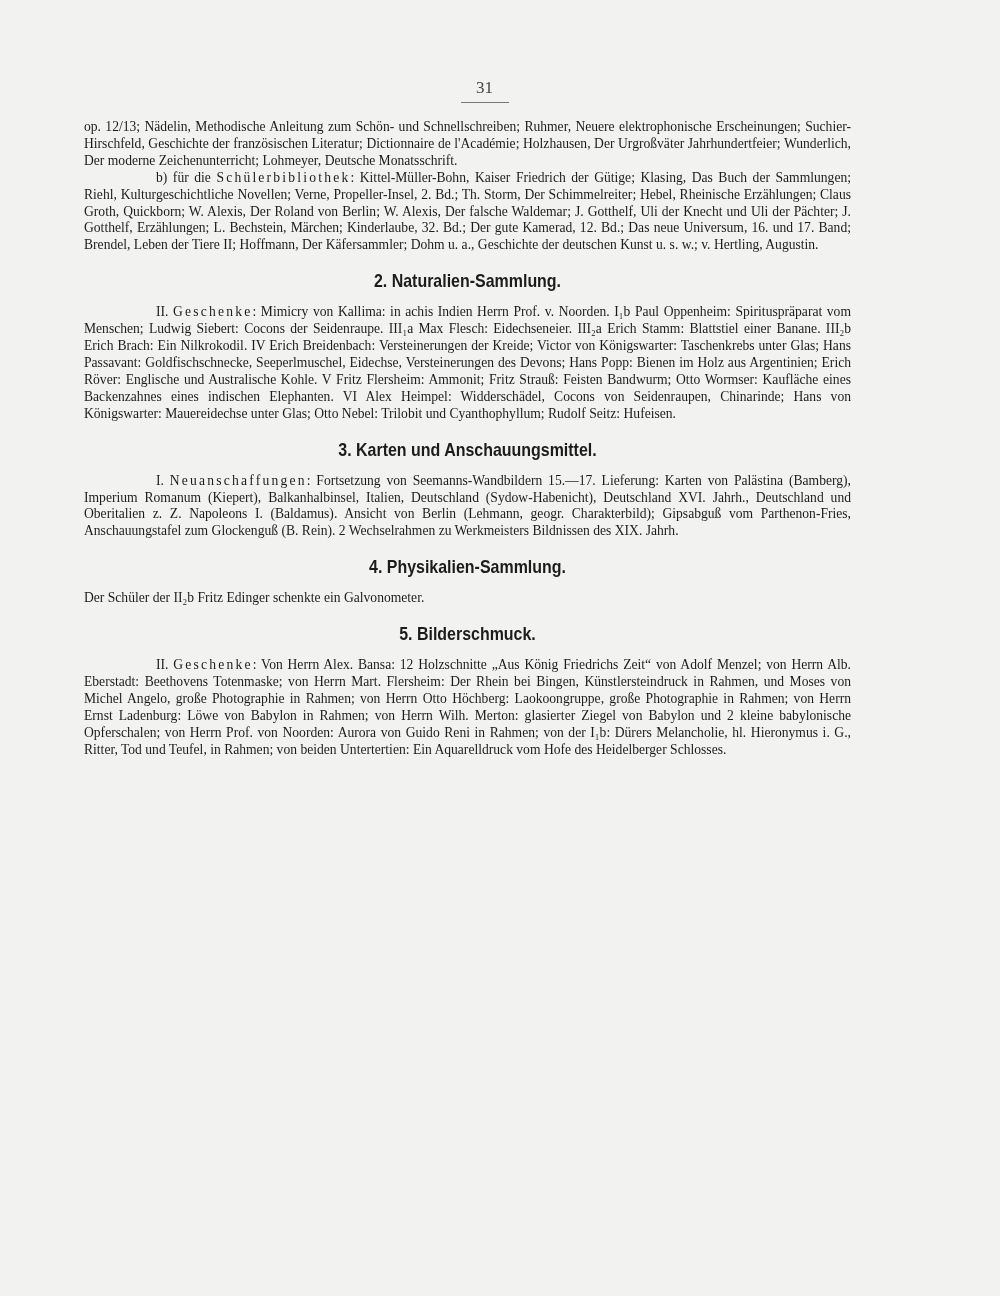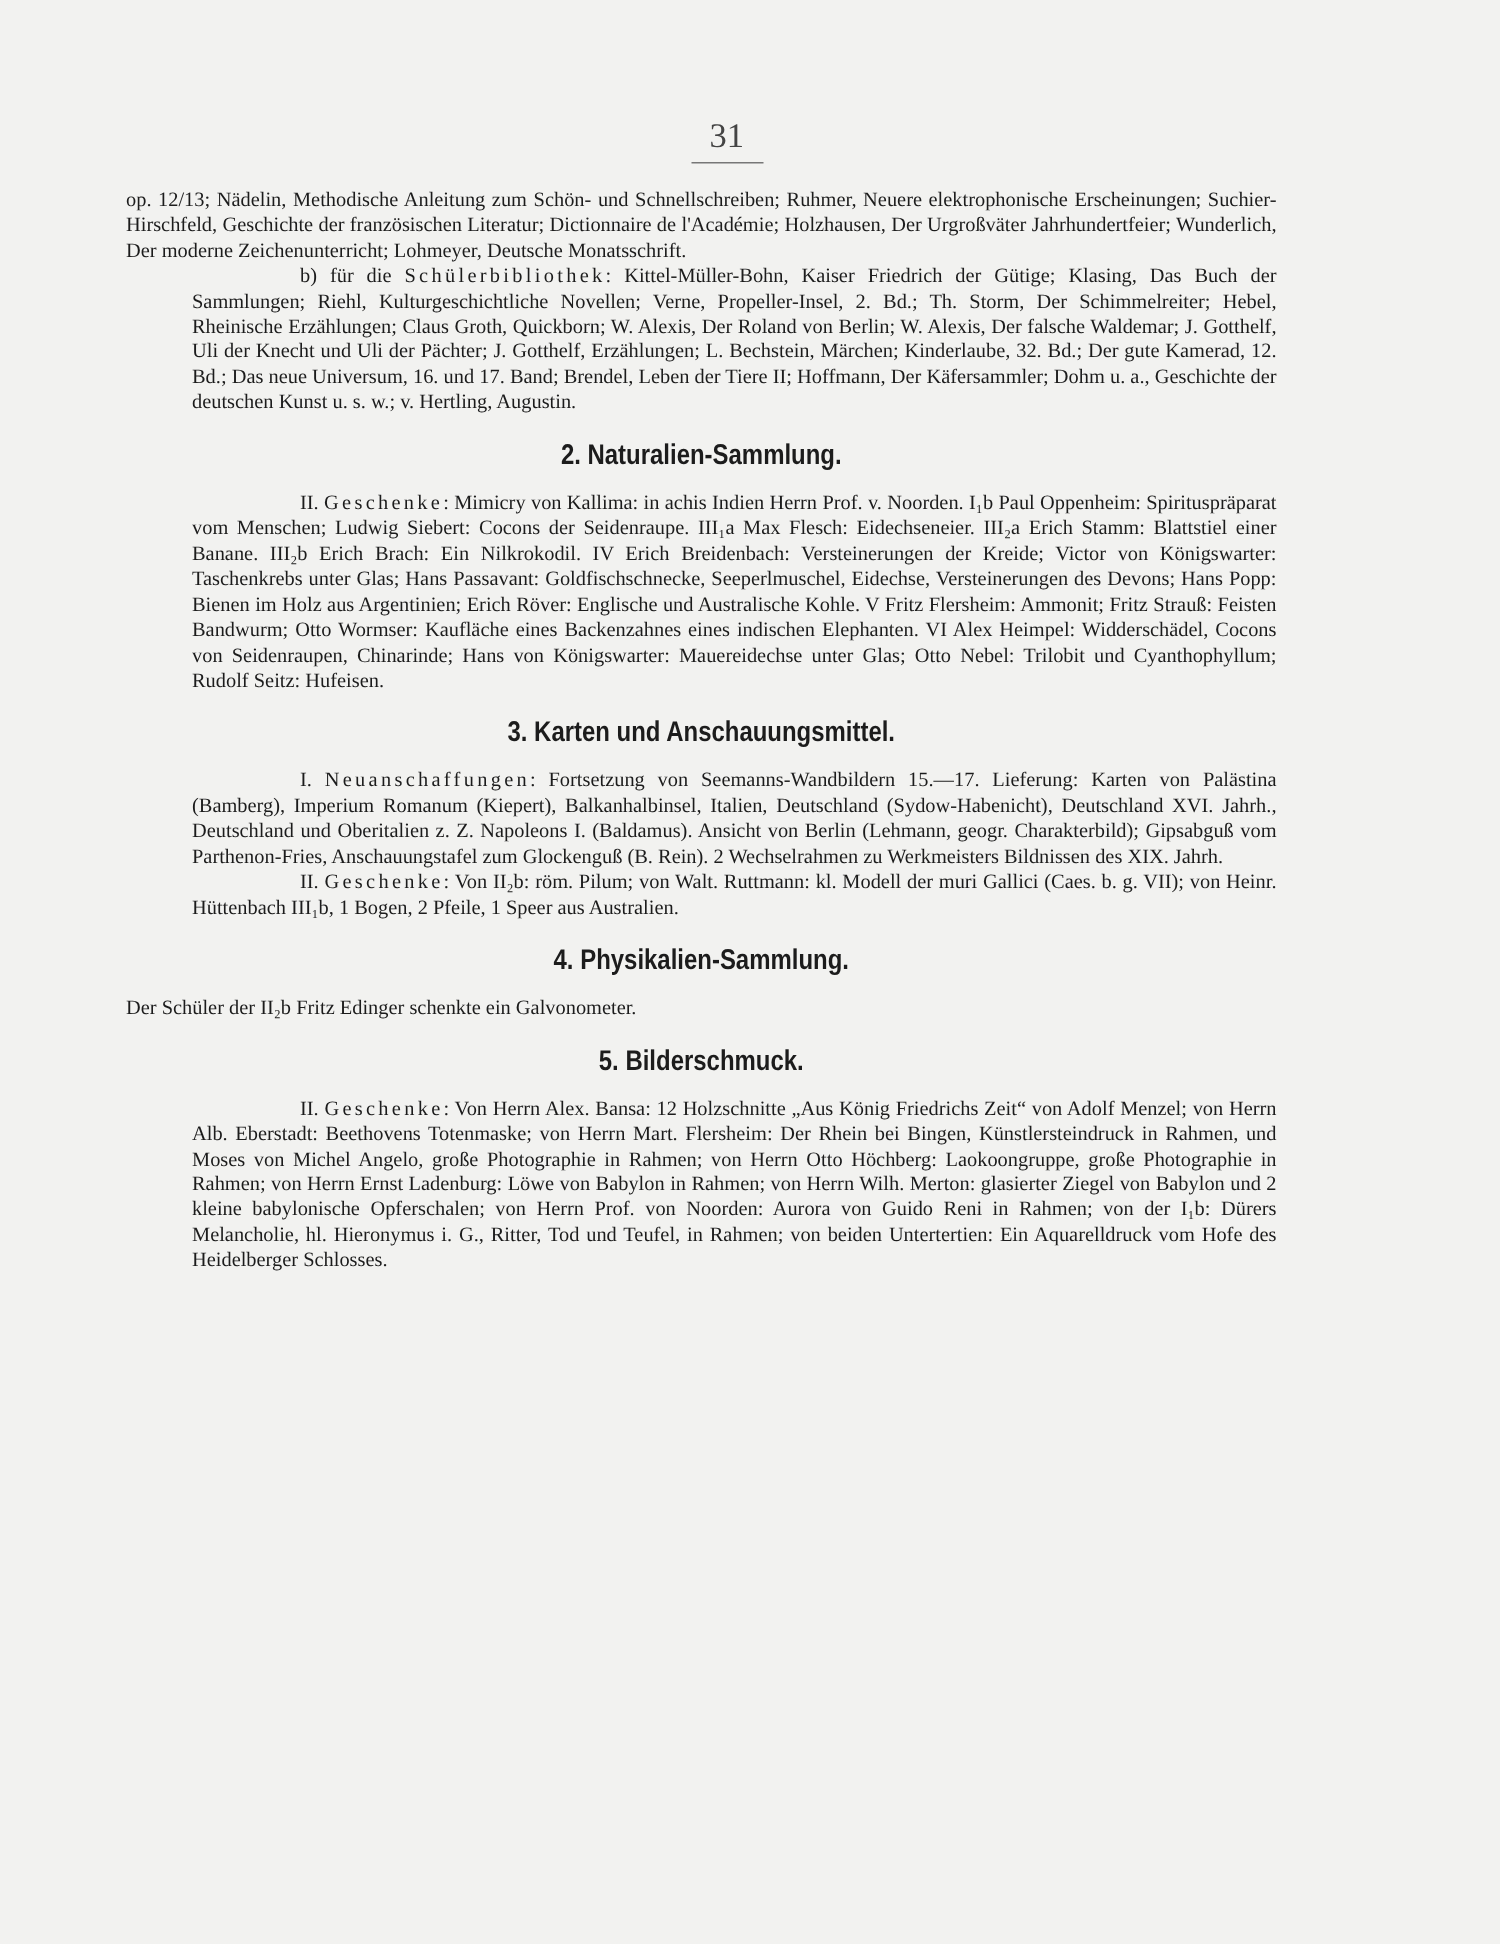--- a/index.html
+++ b/index.html
@@ -8,32 +8,32 @@
     background: #f2f2f0;
     font-family: "Liberation Serif", "DejaVu Serif", serif;
     color: #1c1c1c;
     position: relative;
     overflow: hidden;
   }
   .page {
     position: absolute; left: 84px; top: 78px; width: 767px;
   }
   .page-number {
-    text-align: center; font-size: 23px; color: #444; margin-left: 34px;
+    text-align: center; font-size: 17px; color: #444; margin-left: 34px;
   }
   .page-rule {
     width: 48px; height: 1px; background: #777; margin: 4px auto 16px auto;
     position: relative; left: 17px;
   }
   p {
     margin: 0; font-size: 13.6px; line-height: 16.9px; text-align: justify;
     text-align-last: left;
     font-family: Liberation Serif, serif;
   }
-  p.indent { text-indent: 72px; margin-left: 44px; }
+  p.indent { text-indent: 72px; }
   h2 {
     font-family: "Liberation Sans", "DejaVu Sans", sans-serif;
     font-weight: bold; font-size: 19px; text-align: center; margin: 16px 0 12px 0;
     transform: scaleX(0.84); letter-spacing: 0px;
   }
   .sp { letter-spacing: 2.2px; }
 </style>
 </head>
 <body>
 
@@ -42,20 +42,19 @@
   <div class="page-rule"></div>
 
   <p>op. 12/13; Nädelin, Methodische Anleitung zum Schön- und Schnellschreiben; Ruhmer, Neuere elektrophonische Erscheinungen; Suchier-Hirschfeld, Geschichte der französischen Literatur; Dictionnaire de l'Académie; Holzhausen, Der Urgroßväter Jahrhundertfeier; Wunderlich, Der moderne Zeichenunterricht; Lohmeyer, Deutsche Monatsschrift.</p>
   <p class="indent"><span>b) für die </span><span class="sp">Schülerbibliothek</span><span>: Kittel-Müller-Bohn, Kaiser Friedrich der Gütige; Klasing, Das Buch der Sammlungen; Riehl, Kulturgeschichtliche Novellen; Verne, Propeller-Insel, 2. Bd.; Th. Storm, Der Schimmelreiter; Hebel, Rheinische Erzählungen; Claus Groth, Quickborn; W. Alexis, Der Roland von Berlin; W. Alexis, Der falsche Waldemar; J. Gotthelf, Uli der Knecht und Uli der Pächter; J. Gotthelf, Erzählungen; L. Bechstein, Märchen; Kinderlaube, 32. Bd.; Der gute Kamerad, 12. Bd.; Das neue Universum, 16. und 17. Band; Brendel, Leben der Tiere II; Hoffmann, Der Käfersammler; Dohm u. a., Geschichte der deutschen Kunst u. s. w.; v. Hertling, Augustin.</span></p>
 
   <h2>2. Naturalien-Sammlung.</h2>
   <p class="indent"><span>II. </span><span class="sp">Geschenke</span><span>: Mimicry von Kallima: in achis Indien Herrn Prof. v. Noorden. I₁b Paul Oppenheim: Spirituspräparat vom Menschen; Ludwig Siebert: Cocons der Seidenraupe. III₁a Max Flesch: Eidechseneier. III₂a Erich Stamm: Blattstiel einer Banane. III₂b Erich Brach: Ein Nilkrokodil. IV Erich Breidenbach: Versteinerungen der Kreide; Victor von Königswarter: Taschenkrebs unter Glas; Hans Passavant: Goldfischschnecke, Seeperlmuschel, Eidechse, Versteinerungen des Devons; Hans Popp: Bienen im Holz aus Argentinien; Erich Röver: Englische und Australische Kohle. V Fritz Flersheim: Ammonit; Fritz Strauß: Feisten Bandwurm; Otto Wormser: Kaufläche eines Backenzahnes eines indischen Elephanten. VI Alex Heimpel: Widderschädel, Cocons von Seidenraupen, Chinarinde; Hans von Königswarter: Mauereidechse unter Glas; Otto Nebel: Trilobit und Cyanthophyllum; Rudolf Seitz: Hufeisen.</span></p>
 
   <h2>3. Karten und Anschauungsmittel.</h2>
   <p class="indent"><span>I. </span><span class="sp">Neuanschaffungen</span><span>: Fortsetzung von Seemanns-Wandbildern 15.—17. Lieferung: Karten von Palästina (Bamberg), Imperium Romanum (Kiepert), Balkanhalbinsel, Italien, Deutschland (Sydow-Habenicht), Deutschland XVI. Jahrh., Deutschland und Oberitalien z. Z. Napoleons I. (Baldamus). Ansicht von Berlin (Lehmann, geogr. Charakterbild); Gipsabguß vom Parthenon-Fries, Anschauungstafel zum Glockenguß (B. Rein). 2 Wechselrahmen zu Werkmeisters Bildnissen des XIX. Jahrh.</span></p>
-  <p class="indent"><span>II. </span><span class="sp">Geschenke</span><span>: Von II₂b: röm. Pilum; von Walt. Ruttmann: kl. Modell der muri Gallici (Caes. b. g. VII); von Heinr. Hüttenbach III₁b, 1 Bogen, 2 Pfeile, 1 Speer aus Australien.</span></p>
 
   <h2>4. Physikalien-Sammlung.</h2>
   <p>Der Schüler der II₂b Fritz Edinger schenkte ein Galvonometer.</p>
 
   <h2>5. Bilderschmuck.</h2>
   <p class="indent"><span>II. </span><span class="sp">Geschenke</span><span>: Von Herrn Alex. Bansa: 12 Holzschnitte „Aus König Friedrichs Zeit“ von Adolf Menzel; von Herrn Alb. Eberstadt: Beethovens Totenmaske; von Herrn Mart. Flersheim: Der Rhein bei Bingen, Künstlersteindruck in Rahmen, und Moses von Michel Angelo, große Photographie in Rahmen; von Herrn Otto Höchberg: Laokoongruppe, große Photographie in Rahmen; von Herrn Ernst Ladenburg: Löwe von Babylon in Rahmen; von Herrn Wilh. Merton: glasierter Ziegel von Babylon und 2 kleine babylonische Opferschalen; von Herrn Prof. von Noorden: Aurora von Guido Reni in Rahmen; von der I₁b: Dürers Melancholie, hl. Hieronymus i. G., Ritter, Tod und Teufel, in Rahmen; von beiden Untertertien: Ein Aquarelldruck vom Hofe des Heidelberger Schlosses.</span></p>
 </div>
 
 </body></html>

